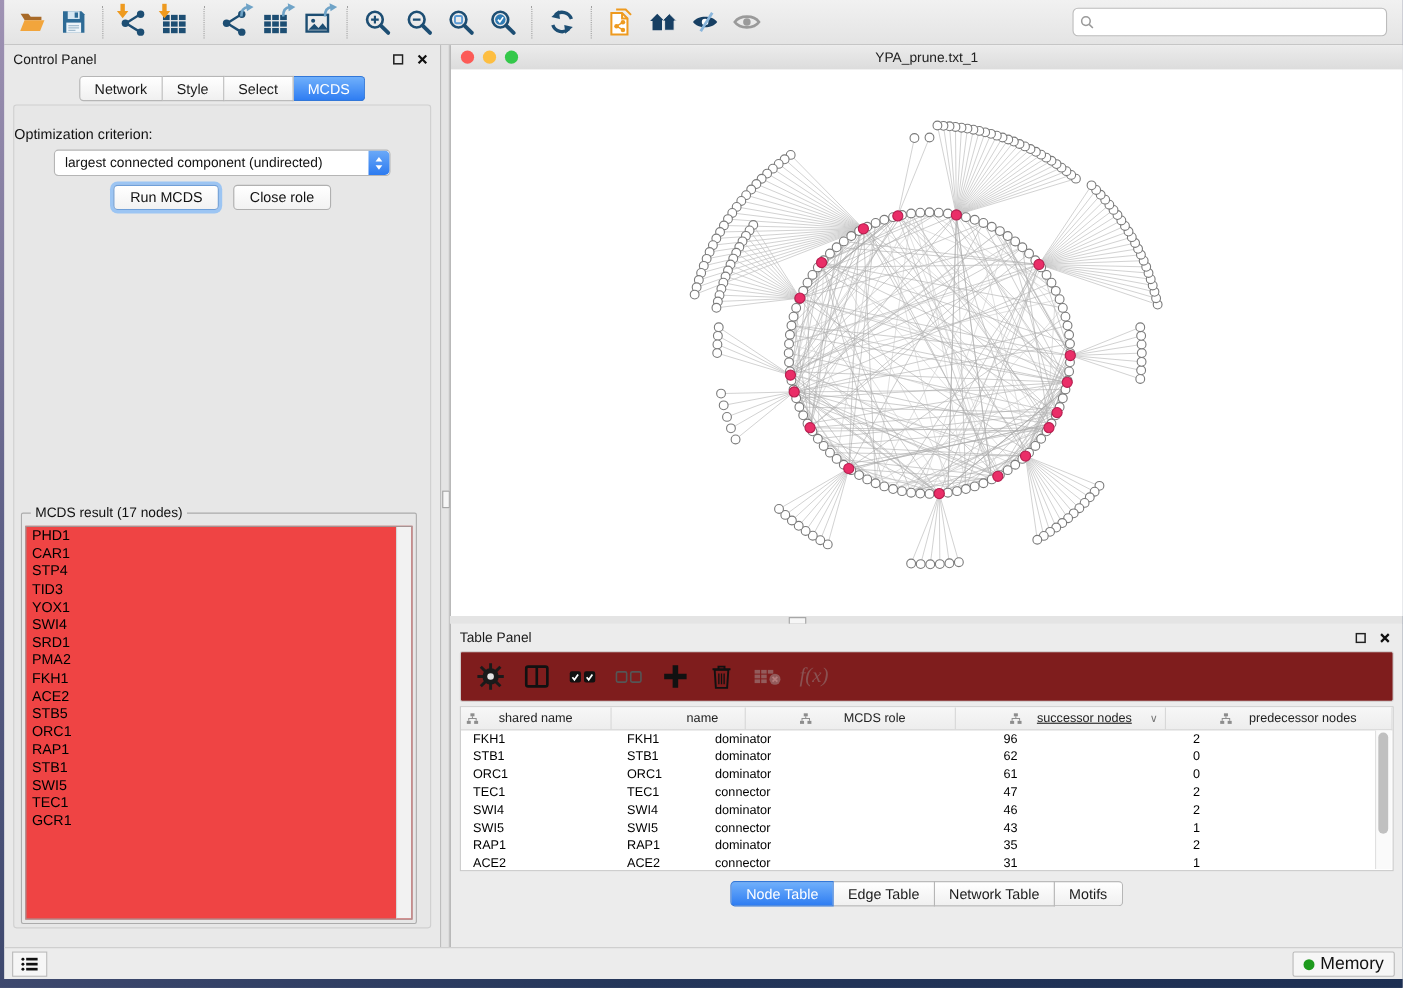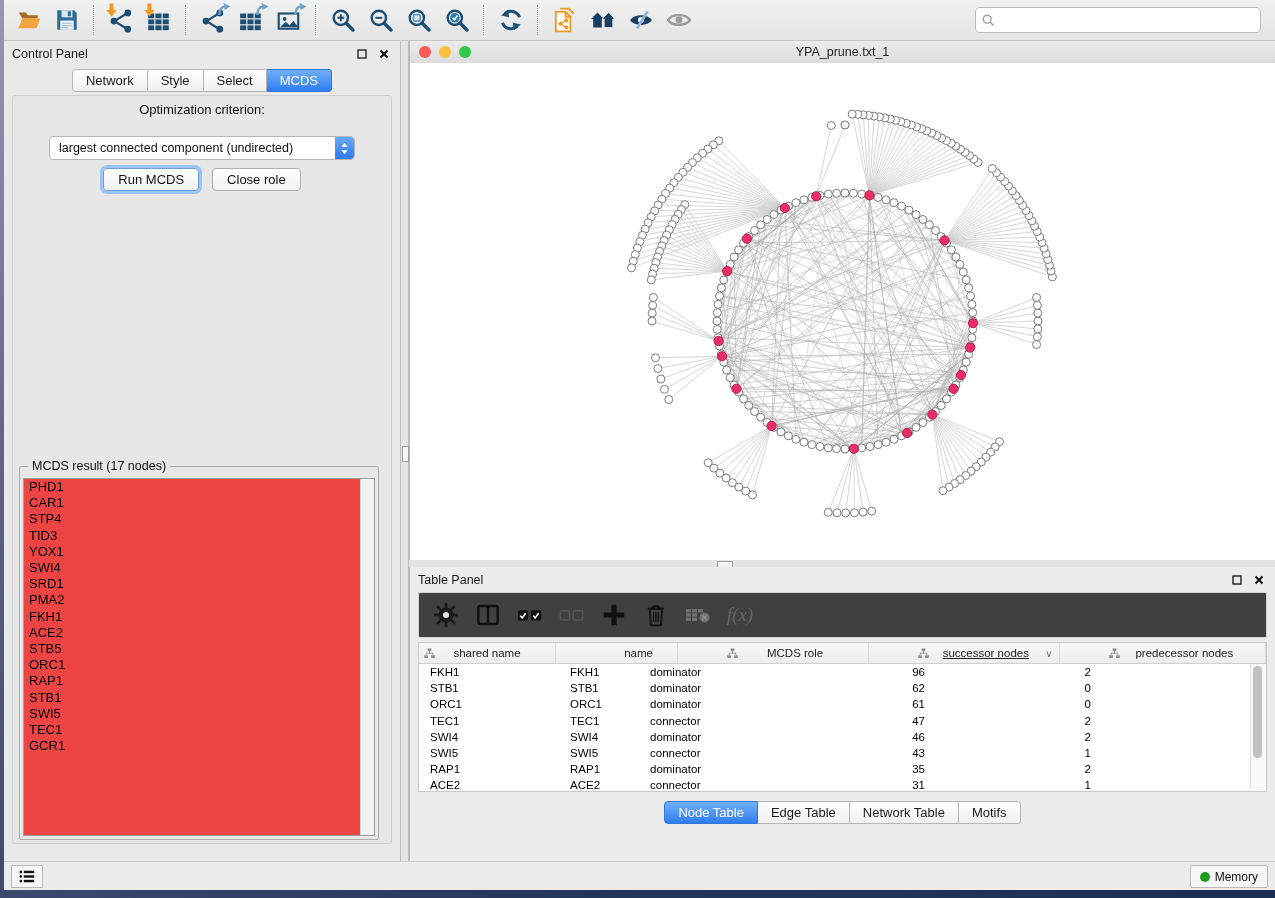--- a/index.html
+++ b/index.html
@@ -27,21 +27,21 @@
   
   .tabs{display:flex;justify-content:center;}
   .tab{padding:3px 13px;font-size:13px;background:linear-gradient(#ffffff,#f0f0f0);border:1px solid #b6b6b6;border-left:none;color:#1a1a1a;white-space:nowrap;}
   .tab:first-child{border-left:1px solid #b6b6b6;border-radius:4px 0 0 4px;}
   .tab:last-child{border-radius:0 4px 4px 0;}
   .tab.active{background:linear-gradient(#70b0fb,#2f7df2);color:#fff;border-color:#3277d8;}
   
   .ctrl{position:absolute;left:0;top:41px;width:396px;bottom:28px;background:#e9e9e9;}
   .ctrl-content{position:absolute;left:8px;right:8px;top:54px;bottom:18px;background:#e7e7e7;
     border:1px solid #cfcfcf;border-radius:3px;}
-  .opt-label{text-align:center;font-size:13px;margin-top:6px;color:#111;}
+  .opt-label{font-size:13px;margin-top:18px;color:#111;}
   .dropdown{position:absolute;left:36px;right:36px;top:40px;height:22px;background:#fff;border:1px solid #b5b5b5;
     border-radius:4px;display:flex;align-items:center;font-size:12.5px;color:#111;}
   .dropdown .dtext{flex:1;padding-left:9px;white-space:nowrap;overflow:hidden;}
   .stepper{width:19px;height:22px;background:linear-gradient(#6aa9f8,#2d7bf0);border-radius:0 4px 4px 0;
     display:flex;align-items:center;justify-content:center;}
   .stepper svg{width:9px;height:15px;}
   .btnrow{position:absolute;left:0;right:0;top:72px;display:flex;justify-content:center;gap:13px;}
   .pushbtn{font-size:13px;padding:3px 14px;background:linear-gradient(#ffffff,#f2f2f2);border:1px solid #b0b0b0;border-radius:4px;color:#111;}
   .pushbtn.focus{box-shadow:0 0 0 3px #9cc5f3;border-color:#6f9fd8;}
   .groupbox{position:absolute;left:6px;right:12px;top:370px;height:372px;border:1px solid #ababab;border-radius:2px;}
@@ -56,21 +56,21 @@
   .split-h .handle{position:absolute;left:308px;top:1px;width:14px;height:5px;background:#f6f6f6;border:1px solid #9f9f9f;}
   
   .netwin{position:absolute;left:405px;right:0;top:41px;height:519px;background:#ffffff;border-left:1px solid #b9b9b9;box-sizing:border-box;}
   .net-title{height:22px;background:linear-gradient(#ececec,#dcdcdc);border-bottom:1px solid #c2c2c2;position:relative;
     display:flex;align-items:center;justify-content:center;font-size:12.5px;color:#222;}
   .lights{position:absolute;left:9px;top:5px;display:flex;gap:8px;}
   .light{width:12px;height:12px;border-radius:50%;}
   .net-canvas{position:absolute;left:0;right:0;top:22px;bottom:0;background:#fff;}
   
   .tablepanel{position:absolute;left:405px;right:0;top:567px;bottom:28px;background:#ececec;border-left:1px solid #b9b9b9;box-sizing:border-box;}
-  .tp-toolbar{position:absolute;left:8px;right:8px;top:25px;height:46px;background:#404040;border:1px solid #d5d5d5;
+  .tp-toolbar{position:absolute;left:8px;right:8px;top:25px;height:46px;background:#7f1d1d;border:1px solid #d5d5d5;
     border-radius:2px;display:flex;align-items:center;gap:16px;padding-left:14px;box-sizing:border-box;}
   .tp-ic{display:flex;align-items:center;justify-content:center;width:26px;height:26px;}
   .tp-ic svg{max-width:26px;max-height:24px;}
   .tp-ic.dis{opacity:.42}
   .fx{font-family:"Liberation Serif",serif;font-style:italic;font-size:19px;color:#9a9a9a;}
   .dtable{position:absolute;left:8px;right:8px;top:75px;bottom:70px;background:#fff;border:1px solid #c9c9c9;overflow:hidden;}
   .thead{display:flex;height:20px;background:linear-gradient(#f7f7f7,#ededed);border-bottom:1px solid #cfcfcf;gap:44px;}
   .th{position:relative;display:flex;align-items:center;justify-content:center;font-size:11.5px;color:#222;
     border-right:1px solid #d8d8d8;box-sizing:border-box;}
   .th svg.tree{position:absolute;left:5px;width:11px;height:11px;}
@@ -81,21 +81,21 @@
   .td.r{padding-right:14px;text-align:right;}
   .tscroll{position:absolute;right:1px;top:21px;bottom:1px;width:14px;background:#fafafa;border-left:1px solid #e0e0e0;}
   .tscroll .thumb{position:absolute;left:2px;top:2px;width:9px;height:92px;background:#c0c0c0;border-radius:5px;}
   .tp-tabs{position:absolute;left:0;right:0;bottom:38px;display:flex;justify-content:center;}
   
   .statusbar{position:absolute;left:0;right:0;bottom:0;height:28px;background:#ececec;border-top:1px solid #cdcdcd;}
   .listbtn{position:absolute;left:7px;top:3px;width:30px;height:21px;background:#f6f6f6;border:1px solid #b9b9b9;
     display:flex;align-items:center;justify-content:center;}
   .listbtn svg{width:16px;height:13px;}
   .membtn{position:absolute;right:7px;top:3px;height:21px;background:#f6f6f6;border:1px solid #b9b9b9;border-radius:2px;
-    display:flex;align-items:center;gap:5px;padding:0 9px;font-size:12px;color:#111;}
+    display:flex;align-items:center;gap:5px;padding:0 9px;font-size:16px;color:#111;}
   .memdot{width:10px;height:10px;border-radius:50%;background:#1d9a1d;}
 </style>
 </head>
 <body>
 
 <div class="win">
 
   <div class="toolbar">
     <div id="tb-items" style="display:flex;align-items:center;">
         <div class="tb-btn">

